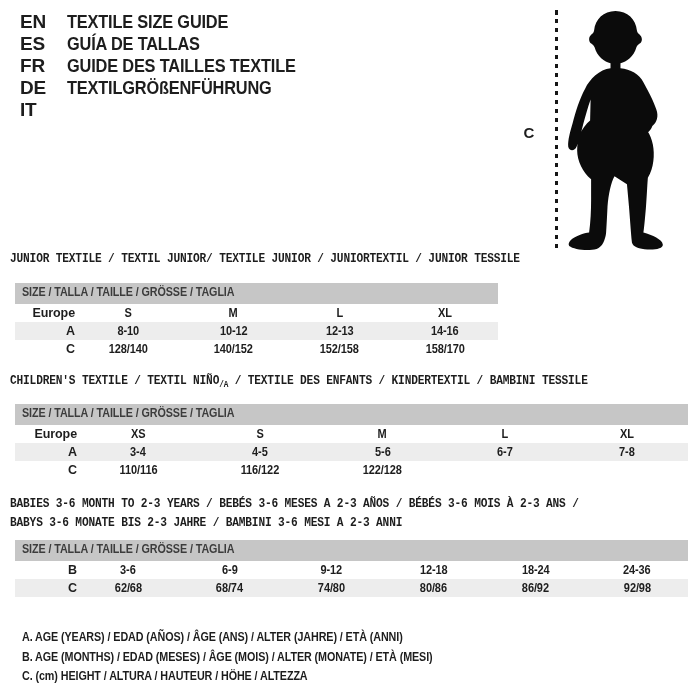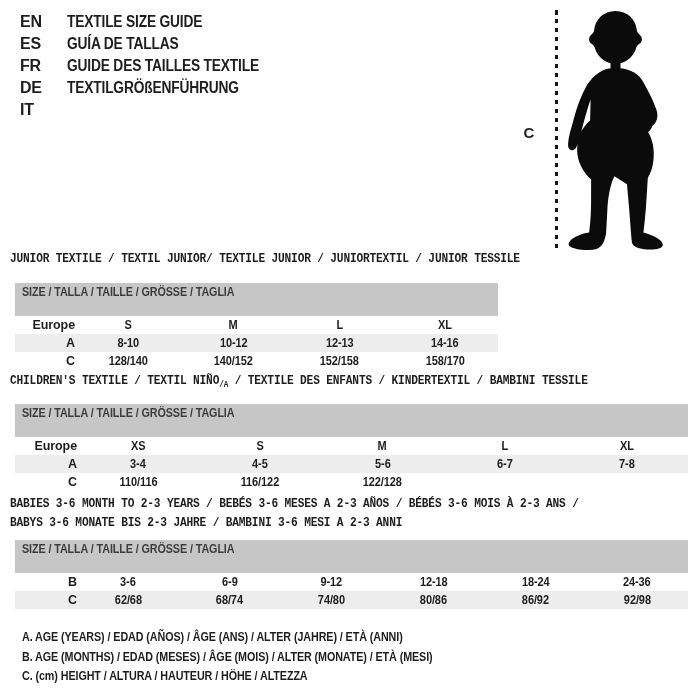--- a/index.html
+++ b/index.html
@@ -10,37 +10,37 @@
     -webkit-font-smoothing:antialiased;
   }
   .stage{position:relative;width:700px;height:700px;background:#fff;overflow:hidden;}
 
   
   .cond{display:inline-block;transform:scaleX(0.86);transform-origin:0 50%;white-space:nowrap;}
   .cond-c{display:inline-block;transform:scaleX(0.88);transform-origin:50% 50%;white-space:nowrap;}
 
   
   .lang-block{position:absolute;left:20px;top:11px;display:grid;grid-template-columns:47px 1fr;
-              font-size:16px;font-weight:700;line-height:22px;letter-spacing:-0.2px;}
+              font-size:19px;font-weight:700;line-height:22px;letter-spacing:-0.2px;}
 
   
   .measure-line{position:absolute;left:555px;top:10px;width:3px;height:238px;
                 background:repeating-linear-gradient(to bottom,#161616 0 4.5px,transparent 4.5px 9px);}
   .measure-c{position:absolute;left:518px;top:124px;width:22px;text-align:center;
              font-size:15px;font-weight:700;}
   .silhouette{position:absolute;left:559px;top:5px;width:113px;height:247px;}
 
   
   .sec-heading{position:absolute;left:10px;font-size:13px;font-weight:700;
                letter-spacing:-0.2px;line-height:19px;font-family:Liberation Mono, monospace;}
   sub.hsub{font-size:9px;vertical-align:-3px;font-weight:700;}
 
   
   .size-table{position:absolute;left:15px;font-size:12.5px;font-weight:700;letter-spacing:-0.1px;}
-  .size-bar{background:#c6c6c6;color:#3c3c3c;height:33px;line-height:19px;padding-left:7px;}
+  .size-bar{background:#c6c6c6;color:#3c3c3c;height:21px;line-height:19px;padding-left:7px;}
   .trow{display:grid;height:18px;line-height:18px;align-items:center;}
   .t1 .trow{grid-template-columns:60px repeat(4,1fr);}
   .t2 .trow{grid-template-columns:62px repeat(5,1fr);}
   .t3 .trow{grid-template-columns:62px repeat(6,1fr);}
   .trow .lbl{text-align:right;padding-left:7px;}
   .trow .cell{text-align:center;}
   .shaded{background:#ededed;}
 
   
   .footnotes{position:absolute;left:22px;top:628px;font-size:12.5px;font-weight:700;

